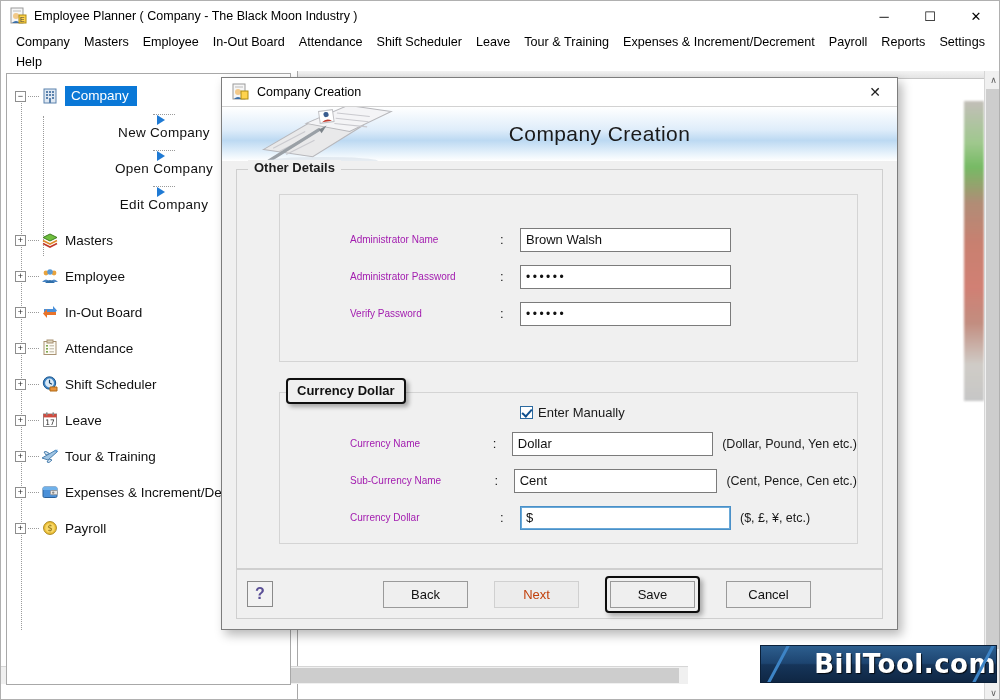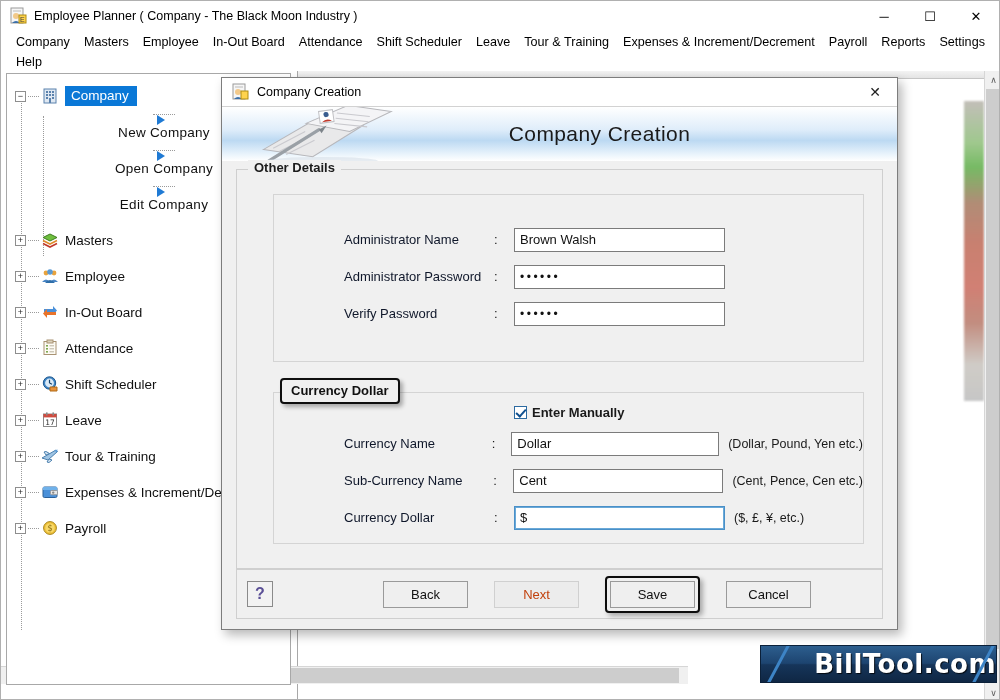--- a/index.html
+++ b/index.html
@@ -272,21 +272,21 @@
     padding: 8px 14px 0 14px;
     height: 414px;
   }
 
   
   .groupbox {
     position: relative;
     border: 1px solid #cfcfcf;
     background: #f0f0f0;
     height: 400px;
-    padding: 10px 6px;
+    padding: 10px 12px;
   }
   .gb-legend {
     position: absolute;
     left: 11px; top: -10px;
     background: #f0f0f0;
     padding: 0 6px;
     font-size: 13px;
     font-weight: bold;
     color: #1c1c1c;
   }
@@ -312,22 +312,22 @@
     white-space: nowrap;
   }
 
   .field {
     display: flex; align-items: center;
     height: 37px;
     padding-left: 70px;
   }
   .f-label {
     width: 150px;
-    font-size: 13px;
-    color: #0f172a;
+    font-size: 10px;
+    color: #a21caf;
   }
   .f-colon { width: 20px; font-size: 13px; color: #1a1a1a; }
   .f-input {
     width: 211px; height: 24px;
     border: 1px solid #7b7b7b;
     background: #ffffff;
     font-size: 13px;
     color: #111;
     padding: 1px 5px;
     font-family: "Liberation Sans", sans-serif;
@@ -364,21 +364,21 @@
   }
   .chk::after {
     content: "";
     position: absolute;
     left: 3px; top: 0px;
     width: 4px; height: 8px;
     border: solid #10508f;
     border-width: 0 2px 2px 0;
     transform: rotate(42deg);
   }
-  .chk-label { font-size: 13px; color: #1a1a1a; font-weight: bold; }
+  .chk-label { font-size: 13px; color: #1a1a1a; }
 
   
   .dlg-footer {
     position: absolute;
     left: 14px; right: 14px; bottom: 10px;
     height: 50px;
     border: 1px solid #cfcfcf;
     background: #f0f0f0;
     display: flex; align-items: center;
     padding: 0 10px;

